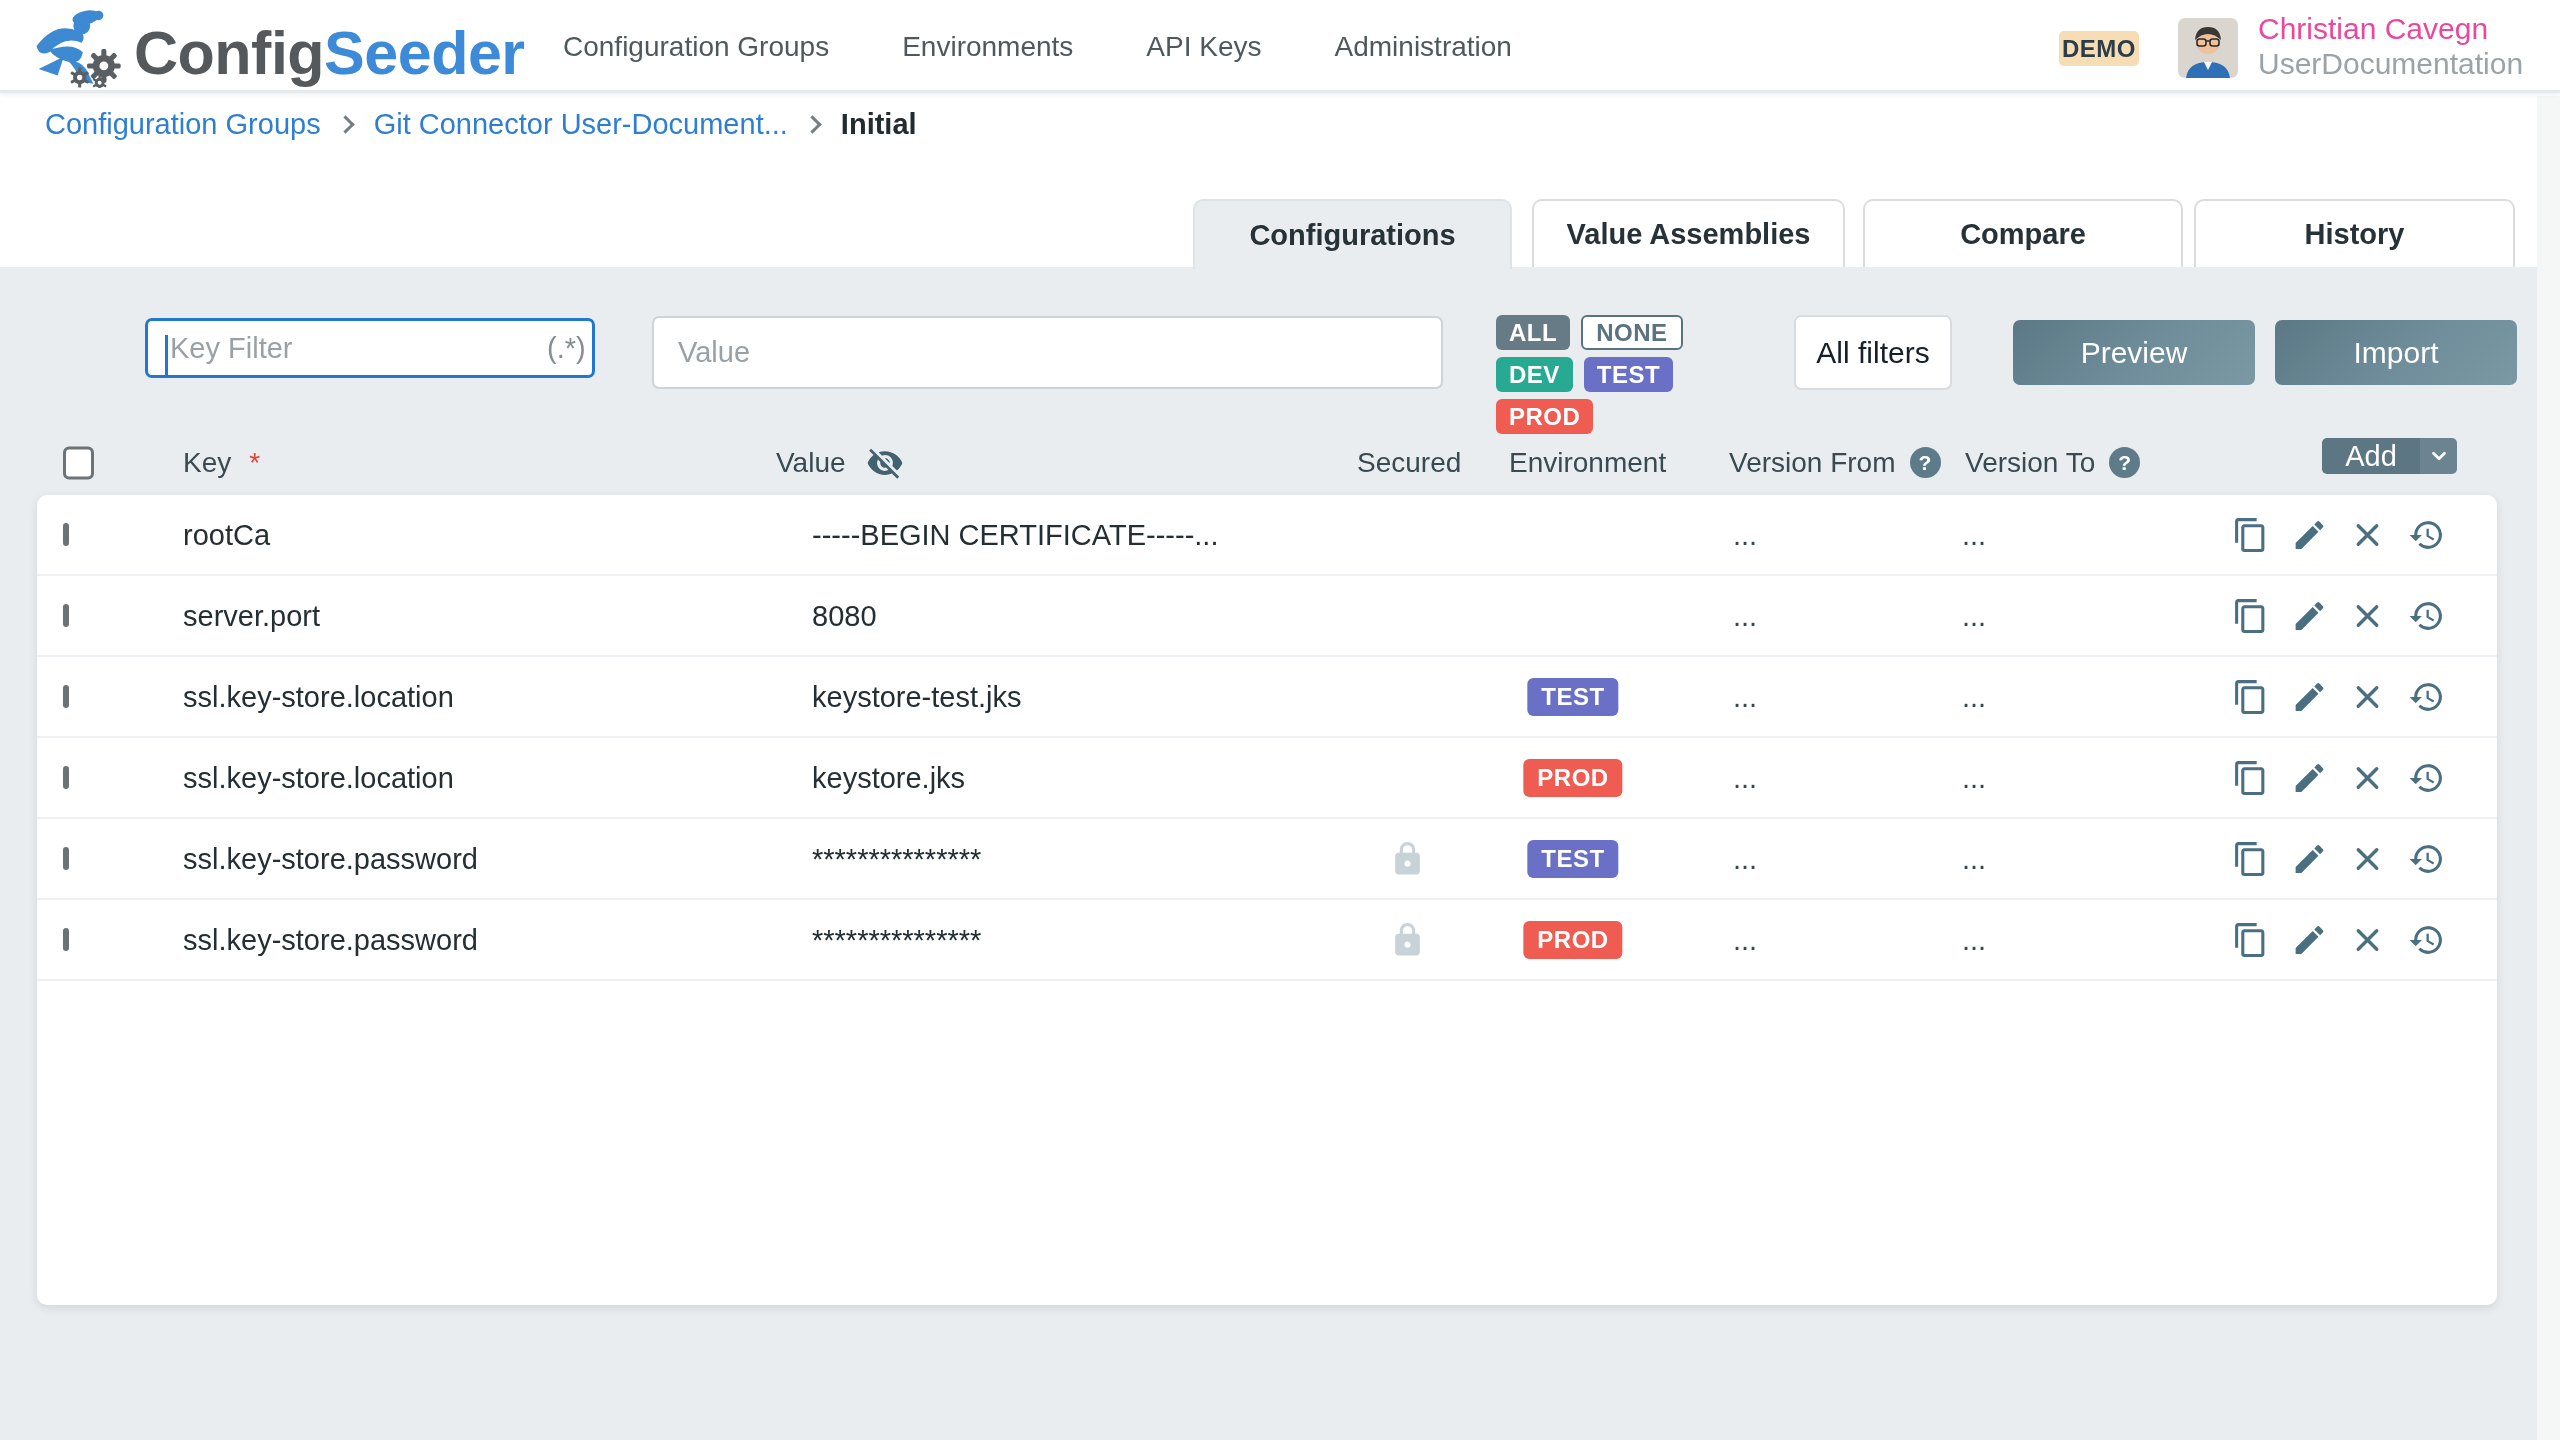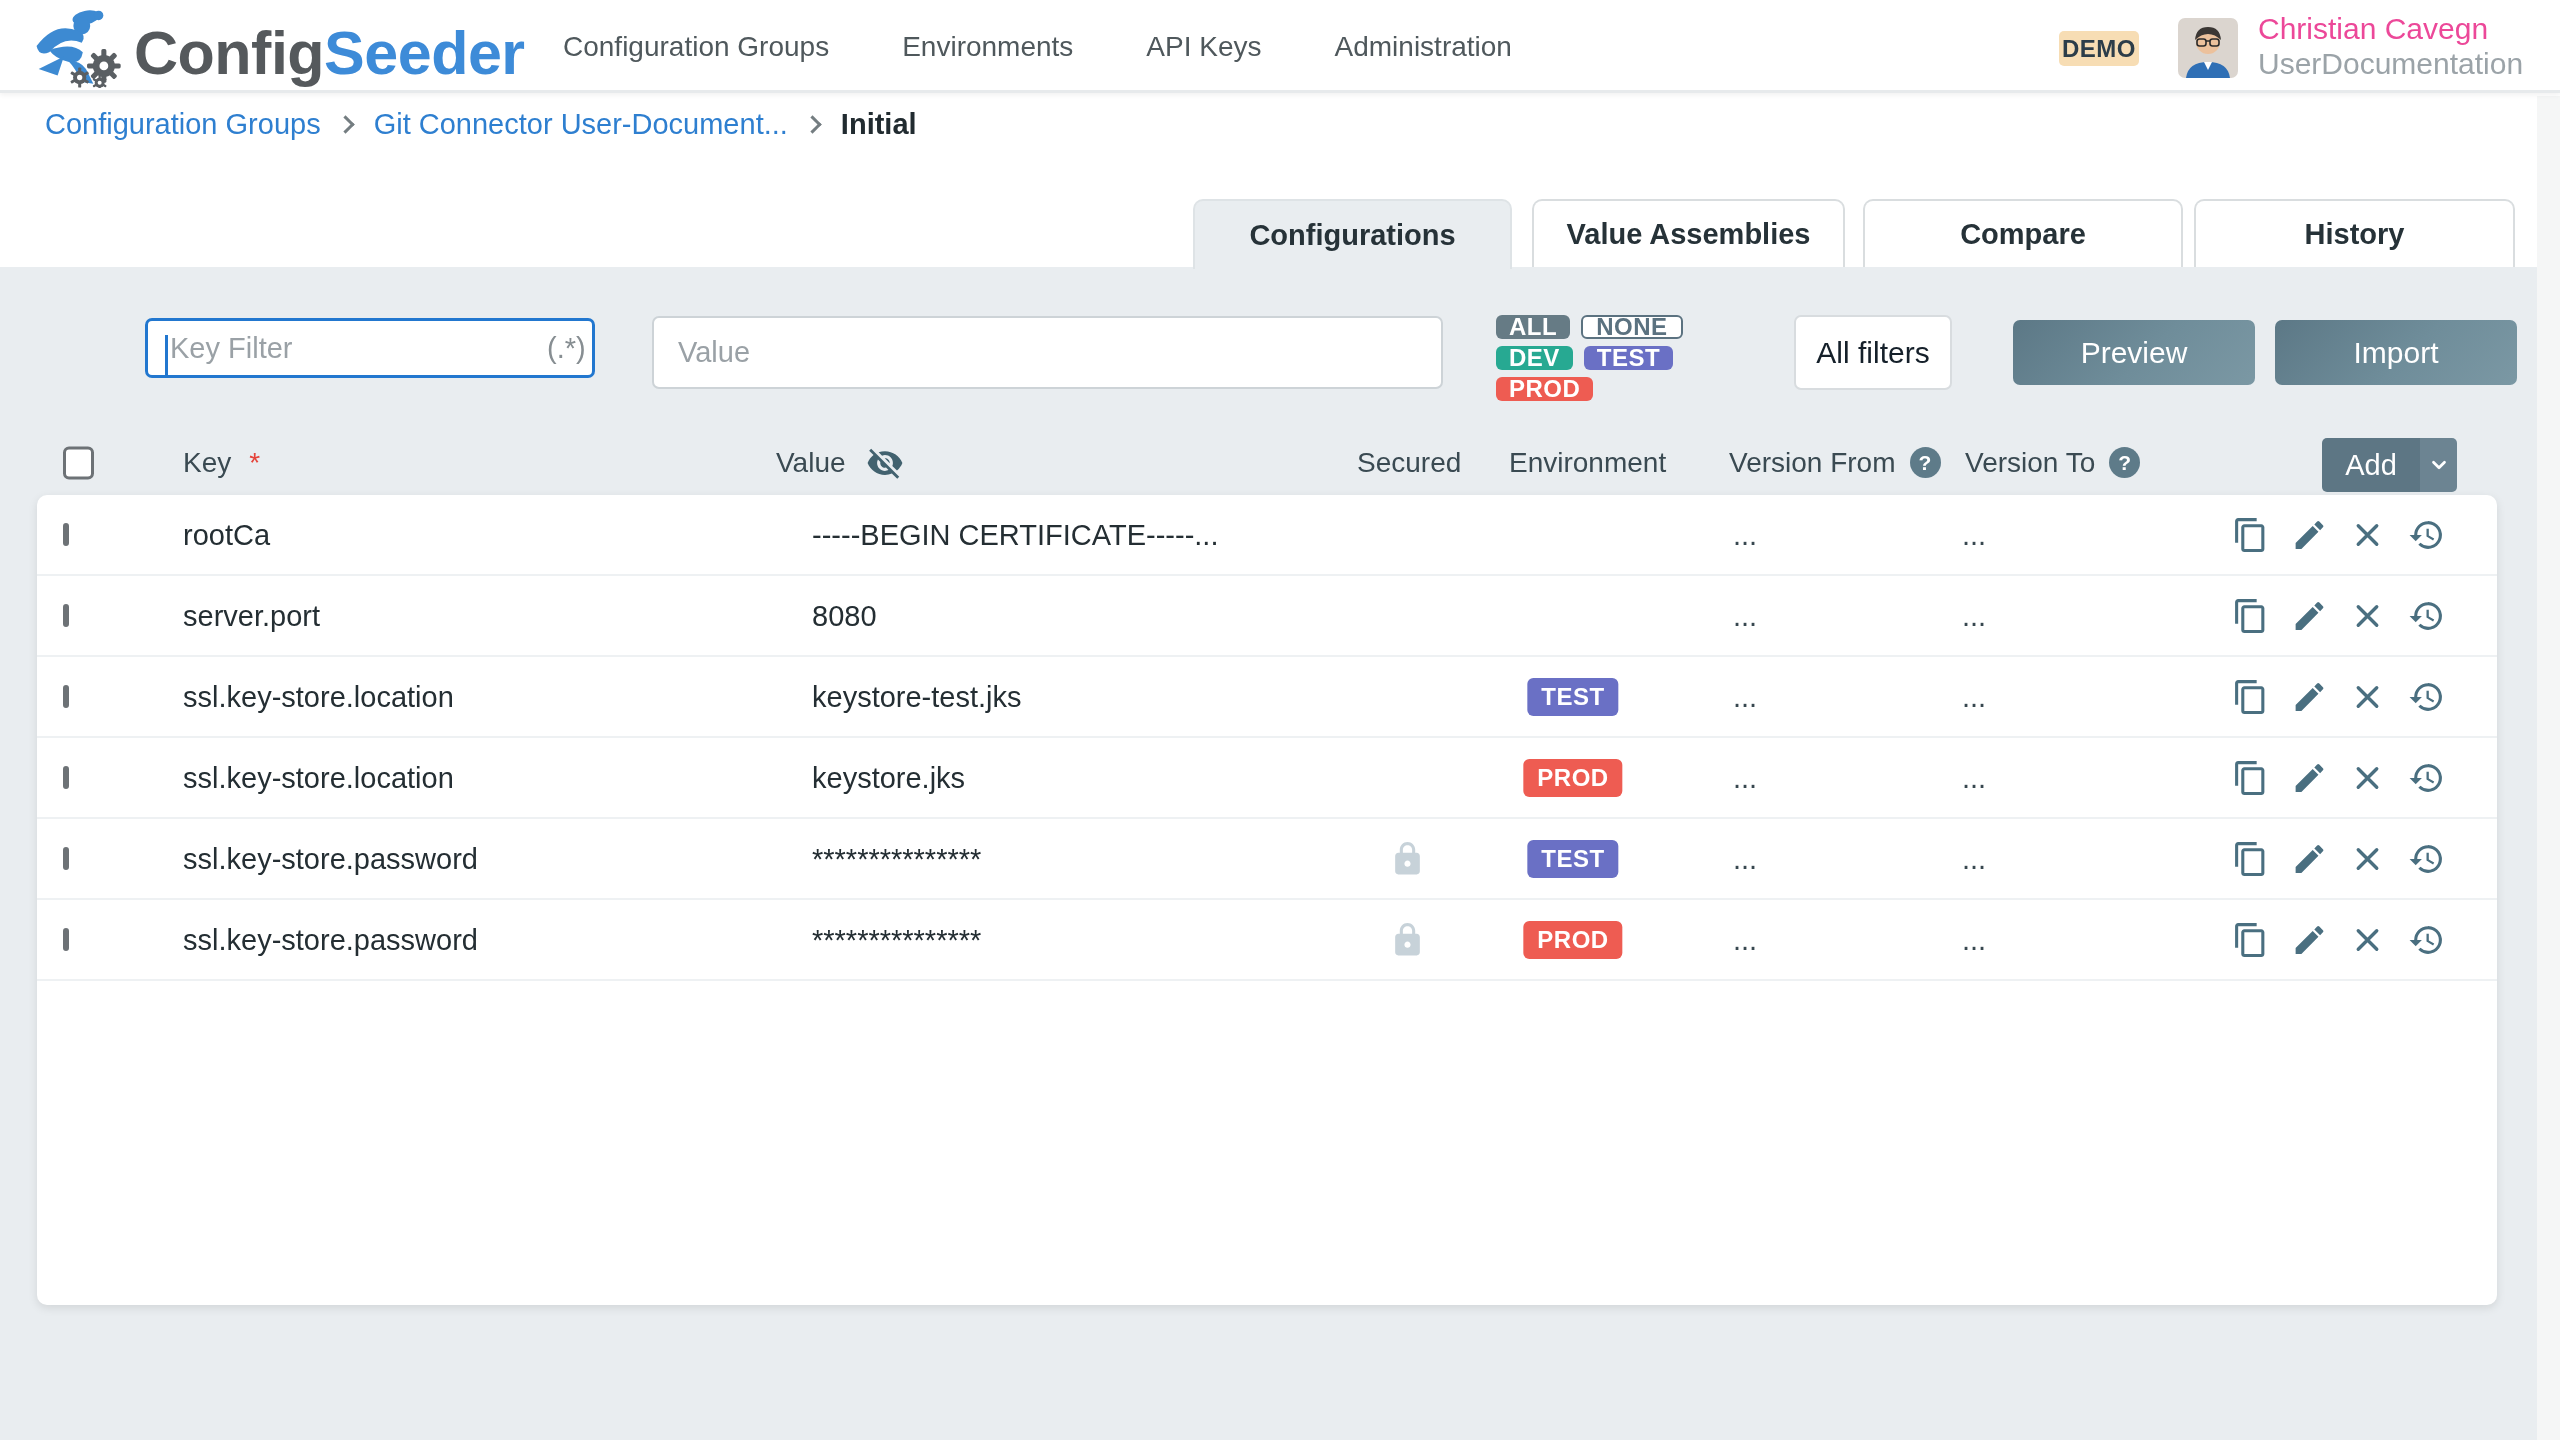--- a/index.html
+++ b/index.html
@@ -55,21 +55,21 @@
   .caret { position:absolute; left:17px; top:14px; width:3px; height:41px; background:#2277cf; }
   .key-suffix { font-size:29px; color:#878e92; padding-right:18px; }
   .value-filter-wrap { position:absolute; left:652px; top:316px; width:791px; height:73px; background:#fff;
                        border:2px solid #cdd3d7; border-radius:7px; display:flex; align-items:center; z-index:7; }
   .value-filter-wrap input { border:none; outline:none; flex:1; height:100%; font-size:29px; padding-left:24px;
                              font-family:inherit; color:#28343a; background:transparent; }
   .value-filter-wrap input::placeholder { color:#9aa1a6; }
 
   .env-toggles { position:absolute; left:1496px; top:315px; width:245px; display:flex; flex-wrap:wrap;
                  gap:7px 11px; z-index:7; }
-  .env-badge { height:24px; padding:0 13px; border-radius:6px; font-size:24px; font-weight:700; color:#fff;
+  .env-badge { height:35px; padding:0 13px; border-radius:6px; font-size:24px; font-weight:700; color:#fff;
                display:flex; align-items:center; justify-content:center; cursor:pointer; letter-spacing:.5px; }
   .env-badge.outline { background:#fff !important; border:2.5px solid #5b7280; color:#5b7280; }
 
   .all-filters-btn { position:absolute; left:1794px; top:315px; width:158px; height:75px; background:#fff;
                      border:2px solid #d8dcdf; border-radius:7px; font-size:30px; color:#15202a;
                      display:flex; align-items:center; justify-content:center; cursor:pointer; z-index:7; }
   .slate-btn { position:absolute; top:320px; width:242px; height:65px; border-radius:7px; border:none;
                background:linear-gradient(135deg,#5c7886 0%,#6f8d9a 55%,#7b98a4 100%);
                color:#fff; font-size:30px; display:flex; align-items:center; justify-content:center;
                cursor:pointer; z-index:7; font-family:inherit; }
@@ -78,21 +78,21 @@
   
   .checkbox { width:31px; height:33px; border:3.5px solid #6d7276; border-radius:6px; background:#fff; cursor:pointer; }
   .thead { position:absolute; left:0; top:430px; width:2560px; height:65px; z-index:7; font-size:28px; color:#3a4a52; }
   .th { position:absolute; top:50%; transform:translateY(-50%); white-space:nowrap; display:flex; align-items:center; gap:14px; }
   .th-check { left:63px; } .th-key { left:183px; } .th-value { left:776px; }
   .th-secured { left:1357px; } .th-env { left:1509px; } .th-vfrom { left:1729px; } .th-vto { left:1965px; }
   .req-star { color:#e5433a; font-size:28px; margin-left:4px; }
   .help-circle { width:31px; height:31px; border-radius:50%; background:#5e7b89; color:#fff; font-size:21px;
                  font-weight:700; display:flex; align-items:center; justify-content:center; cursor:pointer; }
   .eye-icon { width:38px; height:38px; cursor:pointer; margin-left:6px; }
-  .add-btn { position:absolute; left:2322px; top:438px; width:135px; height:54px; display:flex; z-index:7;
+  .add-btn { position:absolute; left:2322px; top:438px; width:135px; height:36px; display:flex; z-index:7;
              border-radius:5px; overflow:hidden; cursor:pointer; }
   .add-main { width:98px; background:#5d7684; color:#fff; font-size:29px; display:flex; align-items:center; justify-content:center; }
   .add-caret { width:37px; background:#6c8492; display:flex; align-items:center; justify-content:center; }
   .add-caret svg { width:22px; height:22px; }
 
   
   .panel { position:absolute; left:37px; top:495px; width:2460px; height:810px; background:#fff;
            border-radius:10px; box-shadow:0 3px 10px rgba(0,0,0,.10); z-index:6; overflow:hidden; }
   .row { position:relative; height:81px; border-bottom:2px solid #eef1f3; }
   .cell { position:absolute; top:50%; transform:translateY(-50%); white-space:nowrap; }

